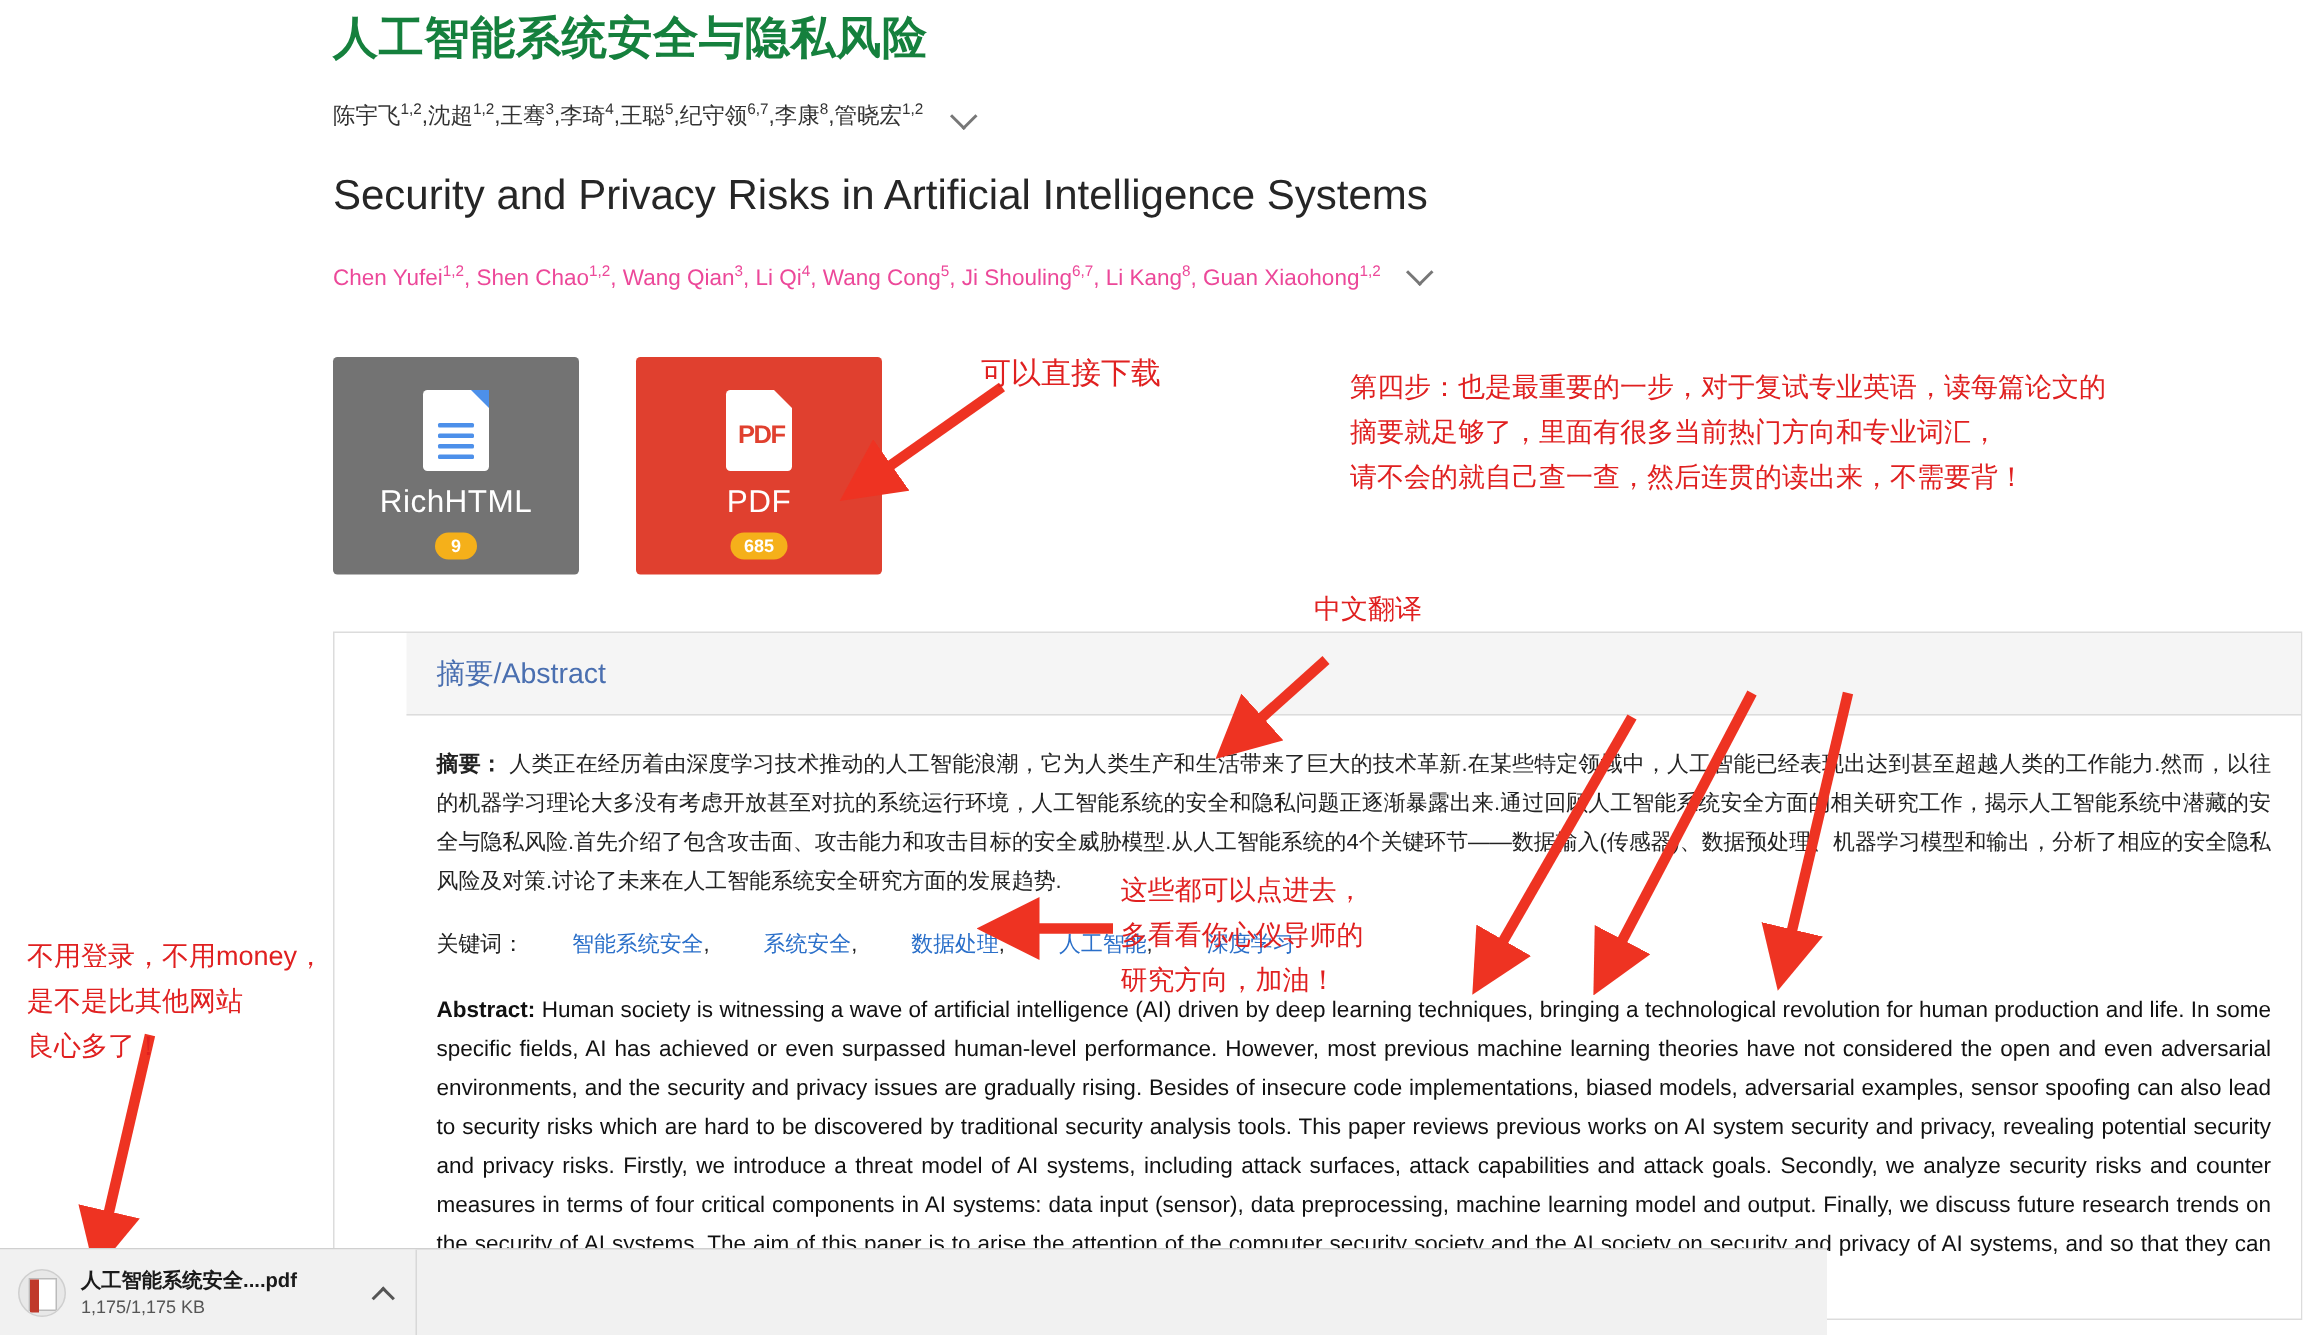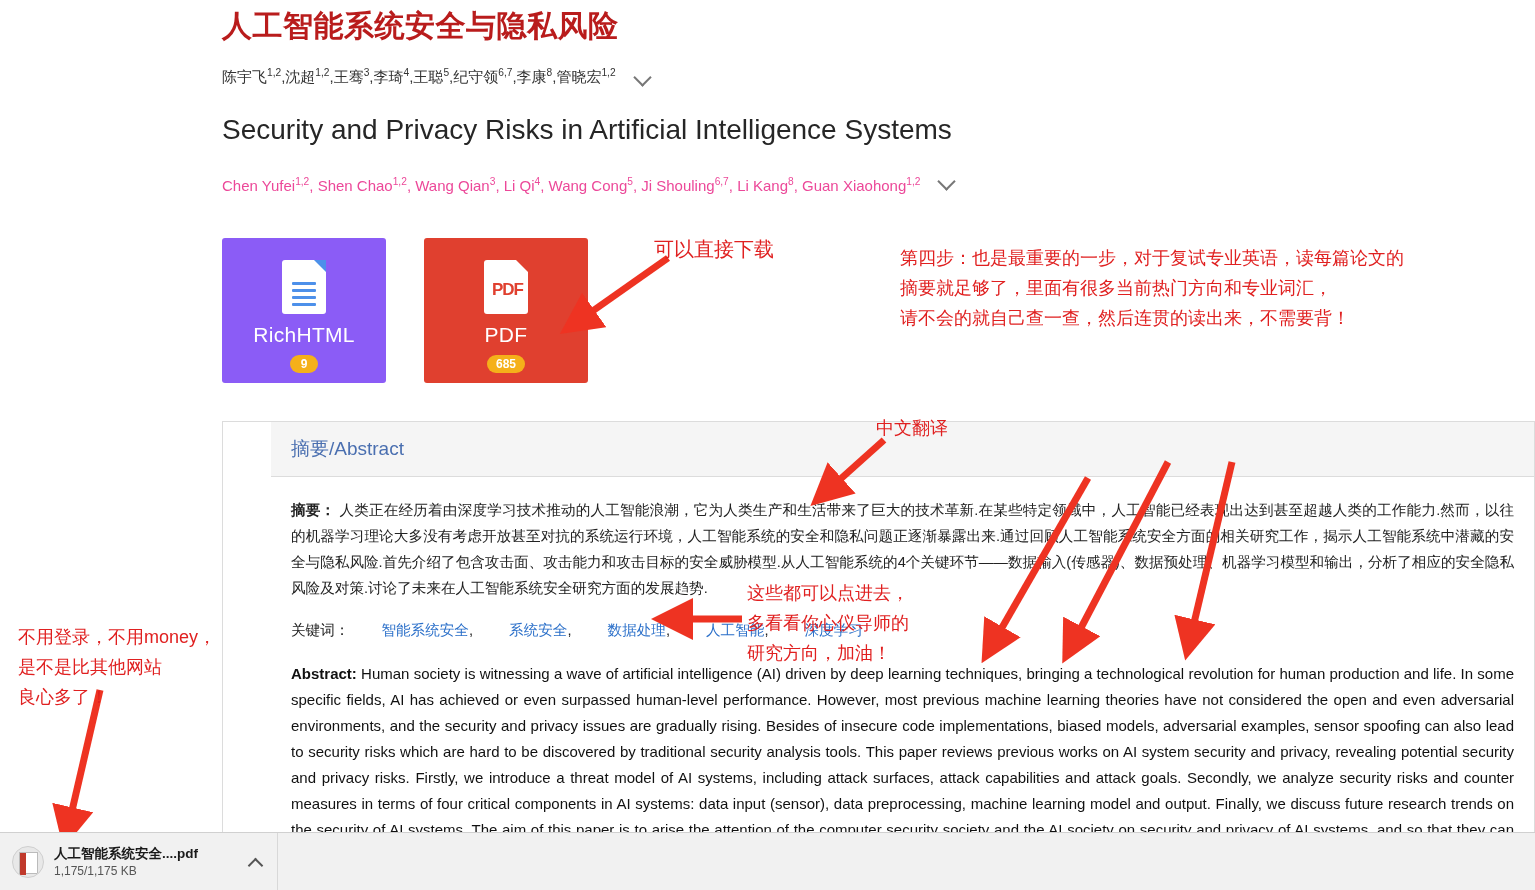--- a/index.html
+++ b/index.html
@@ -17,21 +17,21 @@
   }
 
   
   .article {
     position: absolute;
     left: 222px; top: 0; width: 1313px;
   }
   .cn-title {
     font-size: 30px;
     font-weight: bold;
-    color: #b91c1c;
+    color: #15803d;
     letter-spacing: 0.5px;
     margin-top: 4px;
     line-height: 44px;
   }
   .authors-row {
     margin-top: 16px;
     display: flex;
     align-items: center;
     font-size: 15px;
     color: #333;
@@ -80,21 +80,21 @@
     width: 164px; height: 145px;
     border-radius: 3px;
     position: relative;
     display: flex;
     flex-direction: column;
     align-items: center;
     justify-content: flex-start;
     cursor: pointer;
     color: #fff;
   }
-  .card.rich { background: #8b5cf6; }
+  .card.rich { background: #737373; }
   .card.pdf  { background: #e0402f; }
   .card .doc-icon {
     margin-top: 22px;
     width: 44px; height: 54px;
     background: #fff;
     border-radius: 3px;
     position: relative;
   }
   .card .doc-icon::before {
     content: "";
@@ -199,21 +199,21 @@
     position: absolute;
     left: 0; top: 0;
     width: 1535px; height: 890px;
     pointer-events: none;
   }
 
   
   .download-bar {
     position: absolute;
     left: 0; bottom: 0;
-    width: 1535px; height: 58px;
+    width: 1218px; height: 58px;
     background: #f1f1f1;
     border-top: 1px solid #d0d0d0;
     display: flex;
     align-items: center;
   }
   .dl-item {
     display: flex;
     align-items: center;
     height: 58px;
     padding: 0 10px 0 12px;
@@ -355,21 +355,21 @@
     <line x1="1168" y1="462" x2="1072" y2="645" stroke="#ee3322" stroke-width="7" marker-end="url(#ah)"></line>
     <line x1="1232" y1="462" x2="1190" y2="640" stroke="#ee3322" stroke-width="7" marker-end="url(#ah)"></line>
 
     <line x1="100" y1="690" x2="68" y2="828" stroke="#ee3322" stroke-width="7" marker-end="url(#ah)"></line>
   </svg>
 
   <div class="anno" style="left:654px; top:236px;">可以直接下载</div>
   <div class="anno big" style="left:900px; top:243px;">第四步：也是最重要的一步，对于复试专业英语，读每篇论文的
 摘要就足够了，里面有很多当前热门方向和专业词汇，
 请不会的就自己查一查，然后连贯的读出来，不需要背！</div>
-  <div class="anno big" style="left:876px; top:413px;font-family:Liberation Serif, serif;">中文翻译</div>
+  <div class="anno big" style="left:876px; top:391px;font-family:Liberation Serif, serif;">中文翻译</div>
   <div class="anno big" style="left:18px; top:622px;">不用登录，不用money，
 是不是比其他网站
 良心多了！</div>
   <div class="anno big" style="left:747px; top:578px;">这些都可以点进去，
 多看看你心仪导师的
 研究方向，加油！</div>
 
   <div class="download-bar">
     <div class="dl-item">
       <div class="dl-icon">

